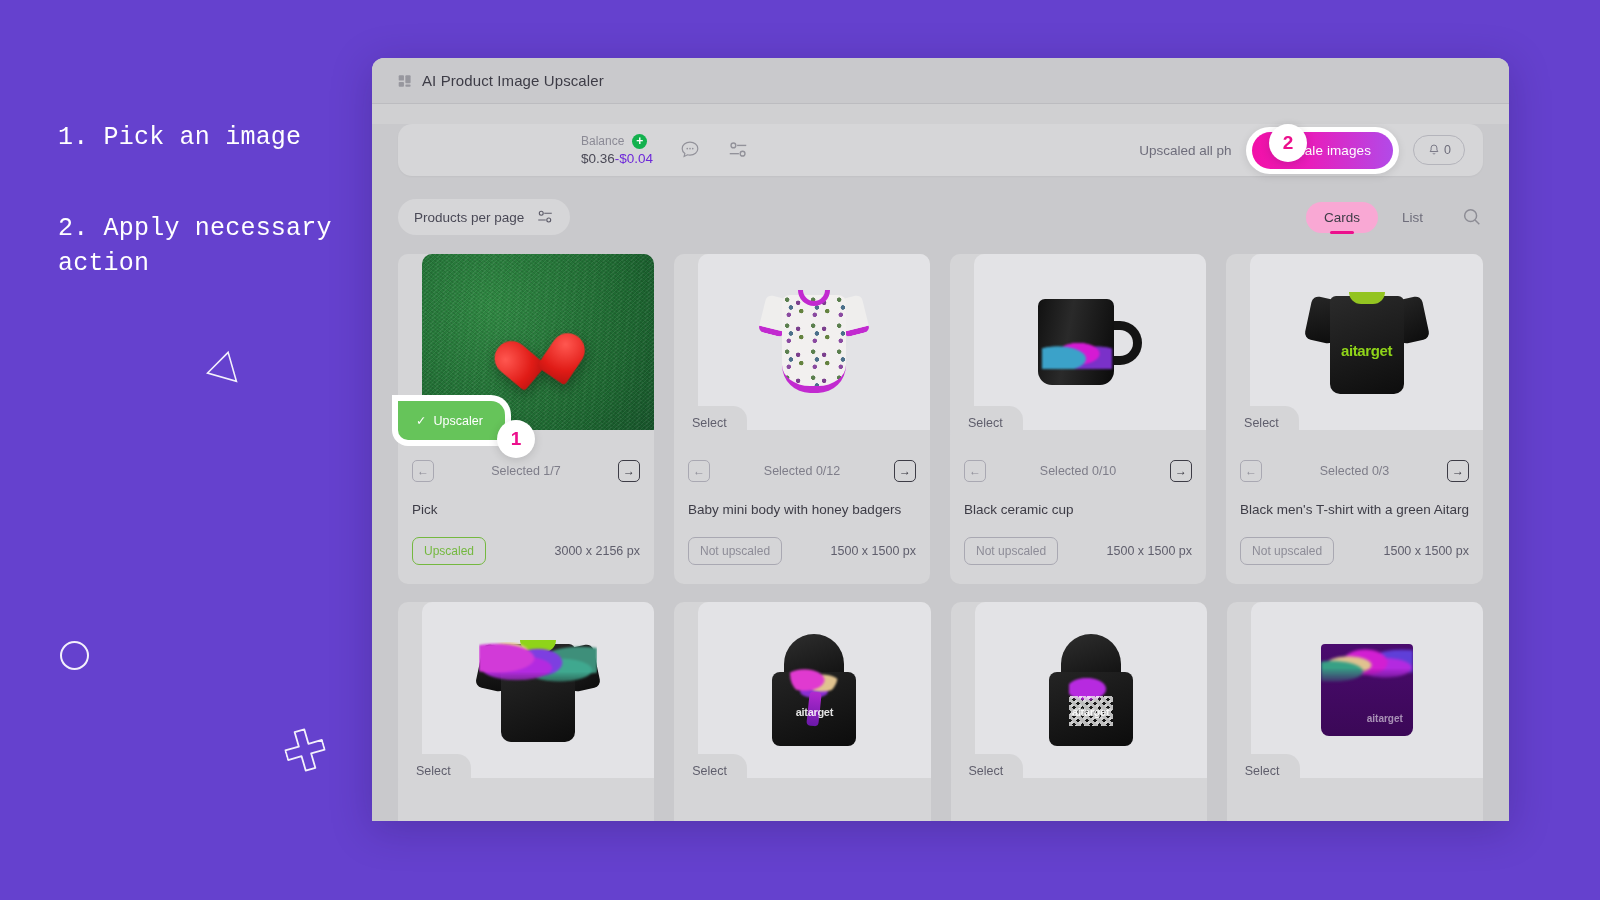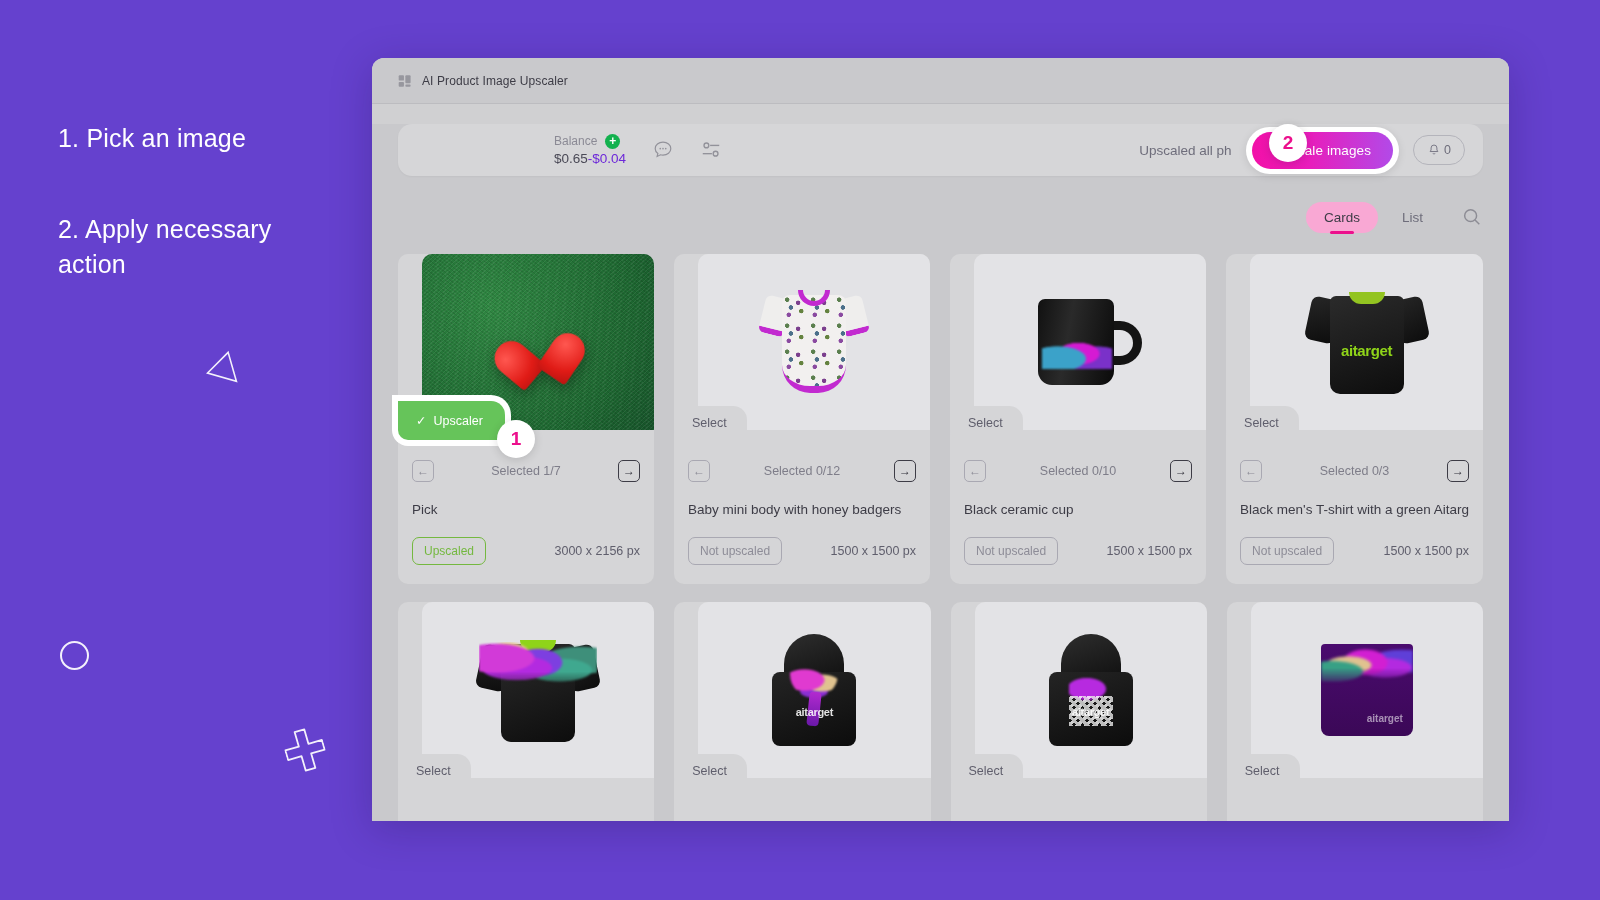--- a/index.html
+++ b/index.html
@@ -10,21 +10,21 @@
   }
   body {
     background: #6541CE;
     position: relative;
   }
 
   
   .left-panel {
     position: absolute;
     left: 0; top: 0;
-    width: 380px; height: 900px;
+    width: 380px; height: 900px; font-family: Liberation Mono, monospace;
   }
   .step-text {
     position: absolute;
     left: 58px;
     color: #ffffff;
     font-size: 25px;
     font-weight: 400;
     letter-spacing: 0.2px;
     line-height: 1.38;
     width: 280px;
@@ -68,21 +68,21 @@
     display: flex;
     align-items: center;
     padding-left: 26px;
     gap: 10px;
   }
   .titlebar-icon {
     width: 14px; height: 14px;
     opacity: 0.45;
   }
   .app-title {
-    font-size: 12px;
+    font-size: 15px;
     color: #3d3c46;
     letter-spacing: 0.1px;
   }
 
   .app-body {
     position: relative;
     height: 717px;
     background: #c9c9cc;
     padding: 0 26px;
   }
@@ -97,21 +97,21 @@
     align-items: center;
     position: relative;
     box-shadow: 0 1px 2px rgba(0,0,0,0.04);
   }
   .toolbar-left {
     display: flex;
     align-items: center;
     gap: 26px;
     margin-left: 156px;
   }
-  .balance-block { line-height: 1.12; }
+  .balance-block { line-height: 1.12; margin-left: 27px; }
   .balance-row-top {
     display: flex; align-items: center; gap: 8px;
   }
   .balance-label {
     font-size: 12px;
     color: #8b8a95;
   }
   .balance-plus {
     width: 15px; height: 15px;
     border-radius: 50%;
@@ -598,21 +598,21 @@
   <div class="app-body">
 
     <div class="toolbar">
       <div class="toolbar-left">
         <div class="balance-block">
           <div class="balance-row-top">
             <span class="balance-label">Balance</span>
             <span class="balance-plus">+</span>
           </div>
           <div class="balance-amounts">
-            <span>$0.65</span><span class="balance-delta">-$0.04</span>
+            <span>$0.36</span><span class="balance-delta">-$0.04</span>
           </div>
         </div>
 
         <svg class="tb-icon-btn" viewBox="0 0 24 24">
           <path d="M12 3.5c-4.8 0-8.5 3.1-8.5 7 0 2.1 1.1 4 2.9 5.2l-.8 3.3 3.6-1.8c.9.2 1.8.3 2.8.3 4.8 0 8.5-3.1 8.5-7s-3.7-7-8.5-7z" fill="none" stroke="#5c5b68" stroke-width="1.3"></path>
           <circle cx="9" cy="10.5" r="0.9" fill="#5c5b68"></circle>
           <circle cx="12" cy="10.5" r="0.9" fill="#5c5b68"></circle>
           <circle cx="15" cy="10.5" r="0.9" fill="#5c5b68"></circle>
         </svg>
 
@@ -633,20 +633,29 @@
           <svg width="14" height="14" viewBox="0 0 24 24">
             <path d="M12 3.5a5 5 0 0 0-5 5v3.5l-1.6 2.6h13.2L17 12V8.5a5 5 0 0 0-5-5z" fill="none" stroke="#6e6d7b" stroke-width="1.5" stroke-linejoin="round"></path>
             <path d="M10.2 17.6a1.9 1.9 0 0 0 3.6 0" fill="none" stroke="#6e6d7b" stroke-width="1.5"></path>
           </svg>
           <span>0</span>
         </span>
       </div>
     </div>
 
     <div class="controls-row">
+      <div class="per-page-pill">
+        <span>Products per page</span>
+        <svg width="18" height="18" viewBox="0 0 24 24">
+          <line x1="11" y1="7" x2="21" y2="7" stroke="#5c5b68" stroke-width="1.5"></line>
+          <circle cx="7" cy="7" r="2.6" fill="none" stroke="#5c5b68" stroke-width="1.5"></circle>
+          <line x1="3" y1="16" x2="13" y2="16" stroke="#5c5b68" stroke-width="1.5"></line>
+          <circle cx="17" cy="16" r="2.6" fill="none" stroke="#5c5b68" stroke-width="1.5"></circle>
+        </svg>
+      </div>
 
       <div class="view-tabs">
         <div class="view-tab active">Cards</div>
         <div class="view-tab">List</div>
         <svg class="search-btn" viewBox="0 0 24 24">
           <circle cx="10.5" cy="10.5" r="6.5" fill="none" stroke="#5c5b68" stroke-width="1.6"></circle>
           <line x1="15.3" y1="15.3" x2="20" y2="20" stroke="#5c5b68" stroke-width="1.6"></line>
         </svg>
       </div>
     </div>

